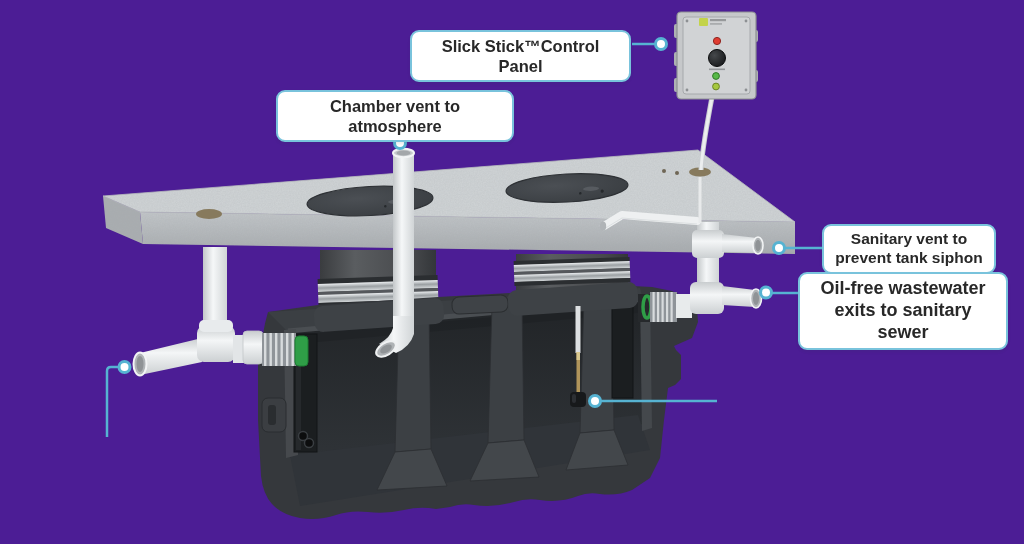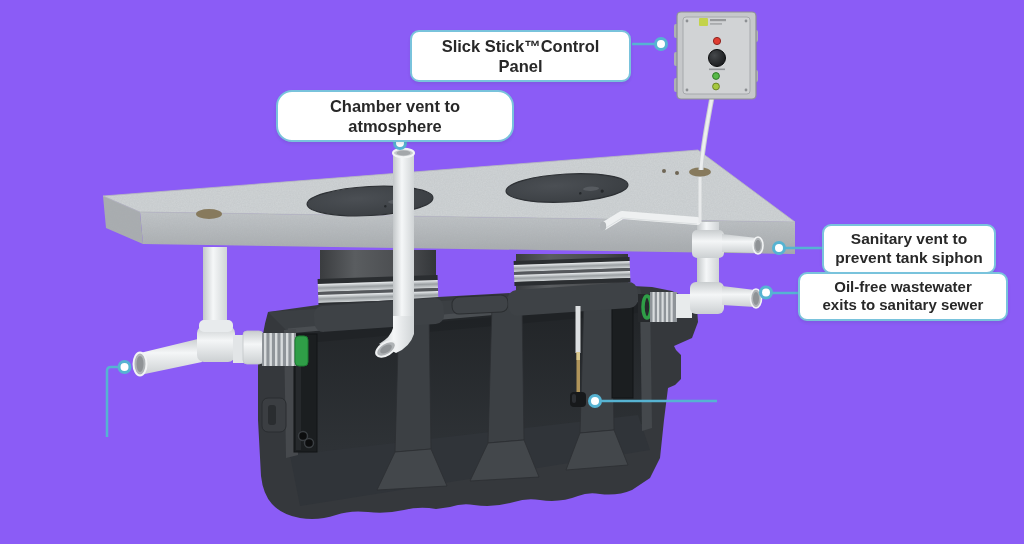--- a/index.html
+++ b/index.html
@@ -1,26 +1,26 @@
 <!DOCTYPE html>
 <html><head>
 <meta charset="utf-8">
 <style>
   html,body{margin:0;padding:0;background:#ffffff;}
-  .stage{position:relative;width:1024px;height:544px;background:#8b5cf6;overflow:hidden;
+  .stage{position:relative;width:1024px;height:544px;background:#4c1d95;overflow:hidden;
          font-family:"Liberation Sans",sans-serif;}
   .stage svg{position:absolute;left:0;top:0;}
   .callout{position:absolute;box-sizing:border-box;background:#ffffff;
            border:2px solid #79c3dc;border-radius:9px;color:#282828;
            font-weight:700;text-align:center;white-space:pre-line;
            line-height:1.22;padding:4px 8px;box-shadow:0 2px 3px rgba(40,60,70,.10);}
   .co-ctrl{left:410px;top:30px;width:221px;font-size:16.5px;}
-  .co-vent{left:276px;top:90px;width:238px;font-size:16.5px;border-radius:16px;}
+  .co-vent{left:276px;top:90px;width:238px;font-size:16.5px;}
   .co-san{left:822px;top:224px;width:174px;font-size:15.5px;}
-  .co-out{left:798px;top:272px;width:210px;font-size:15px;}
+  .co-out{left:798px;top:272px;width:210px;font-size:18px;}
   .co-float{left:717px;top:386px;width:208px;font-size:16px;}
   .co-in{left:22px;top:437px;width:161px;font-size:15.5px;}
 </style>
 </head>
 <body>
 
 <div class="stage">
 <svg width="1024" height="544" viewBox="0 0 1024 544">
   <defs>
     <linearGradient id="gPipeV" x1="0" y1="0" x2="1" y2="0">

